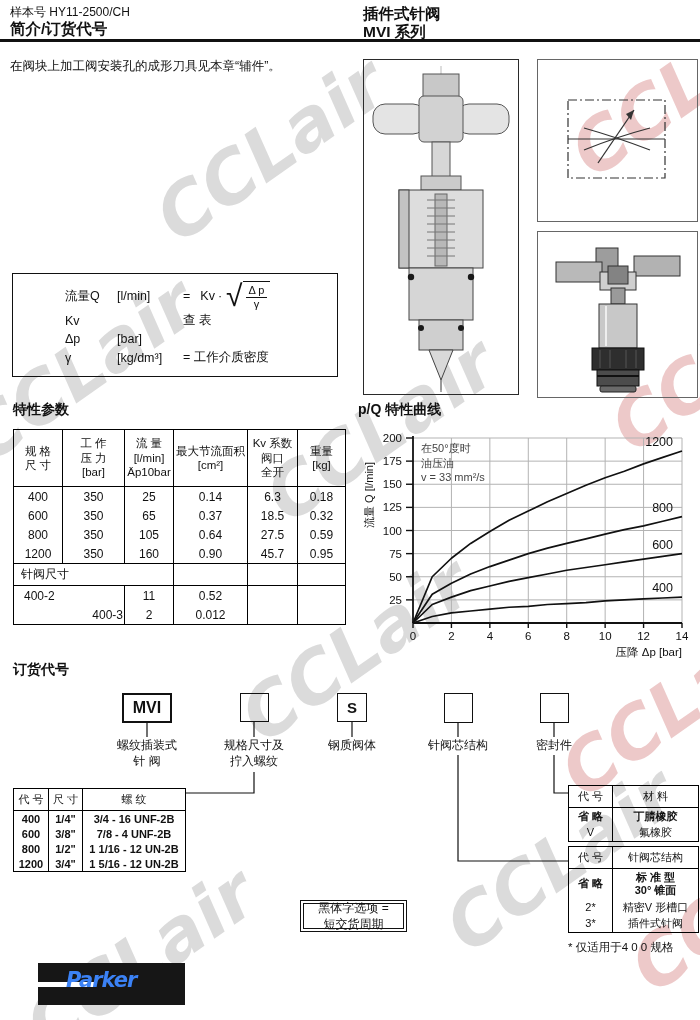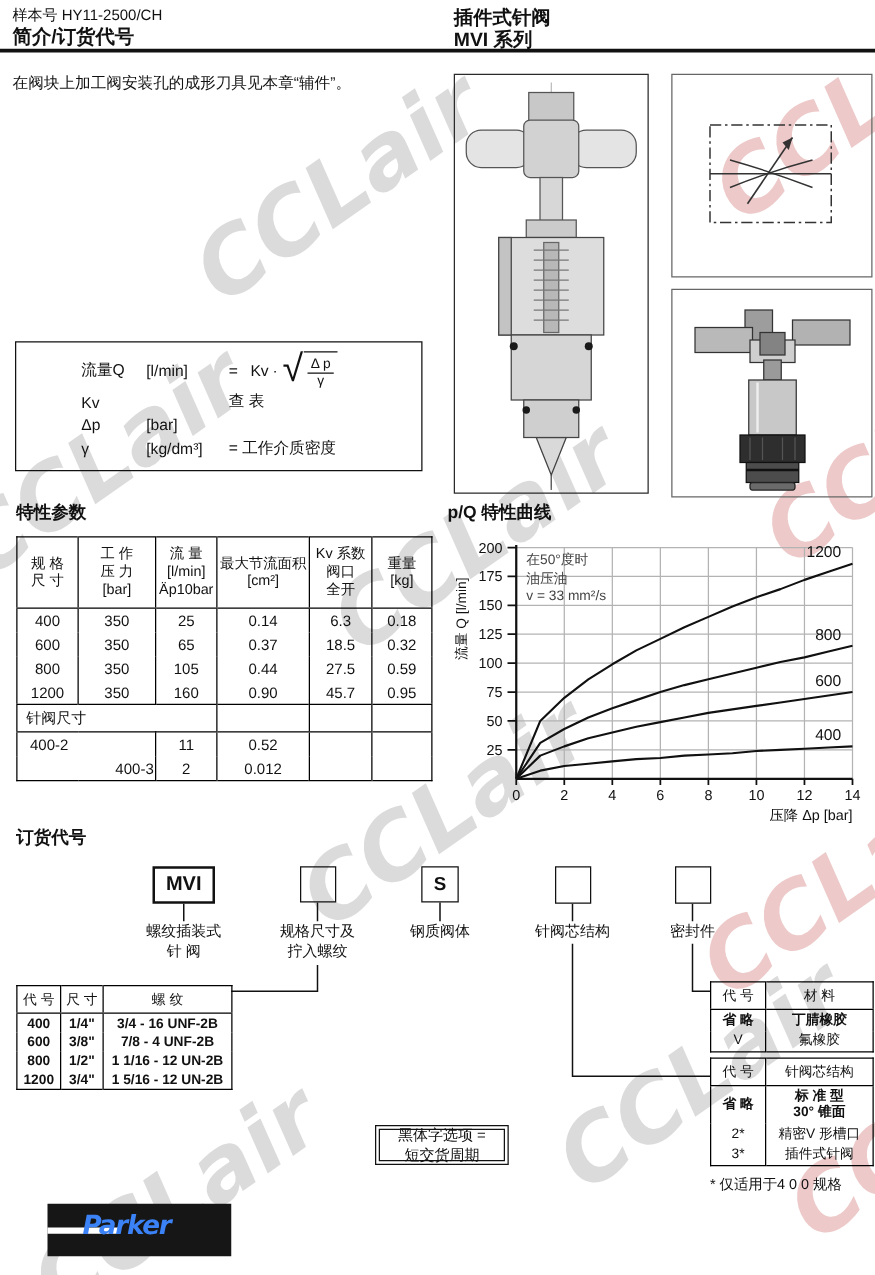--- a/index.html
+++ b/index.html
@@ -232,21 +232,21 @@
           <td class="bl">350</td>
           <td class="bl">65</td>
           <td class="bl">0.37</td>
           <td class="bl">18.5</td>
           <td class="bl">0.32</td>
         </tr>
         <tr>
           <td>800</td>
           <td class="bl">350</td>
           <td class="bl">105</td>
-          <td class="bl">0.44</td>
+          <td class="bl">0.64</td>
           <td class="bl">27.5</td>
           <td class="bl">0.59</td>
         </tr>
         <tr>
           <td>1200</td>
           <td class="bl">350</td>
           <td class="bl">160</td>
           <td class="bl">0.90</td>
           <td class="bl">45.7</td>
           <td class="bl">0.95</td>

